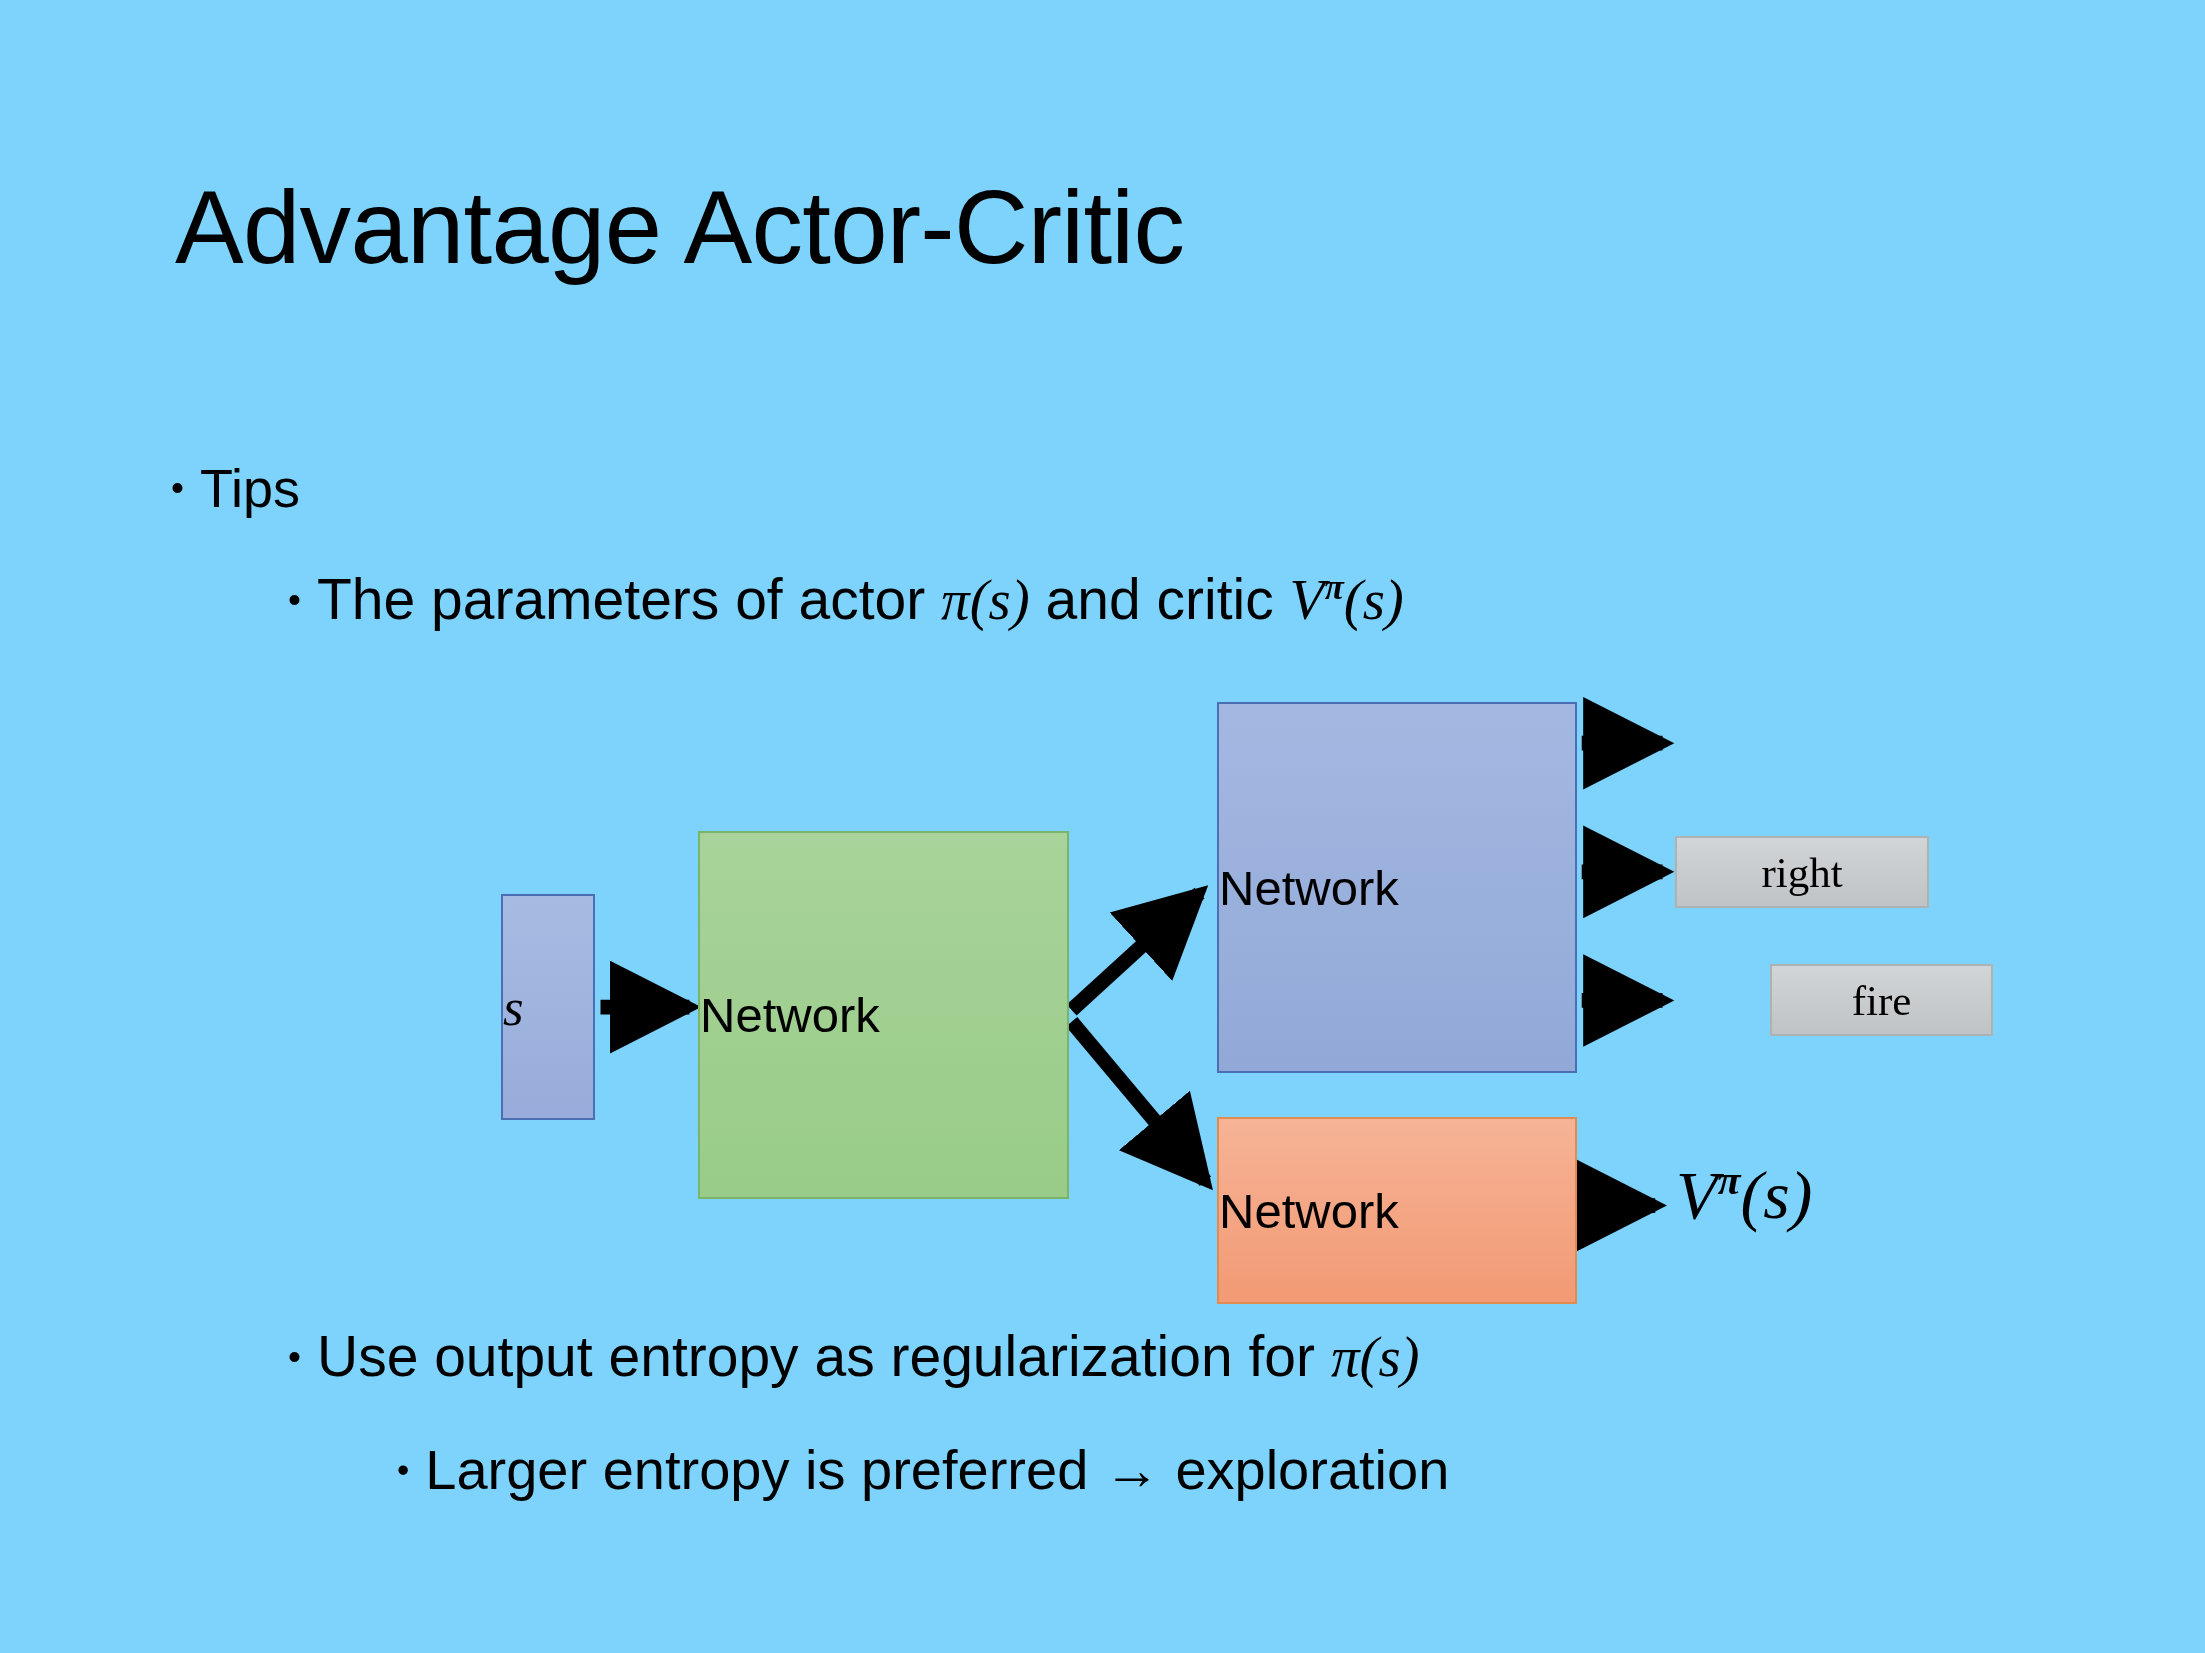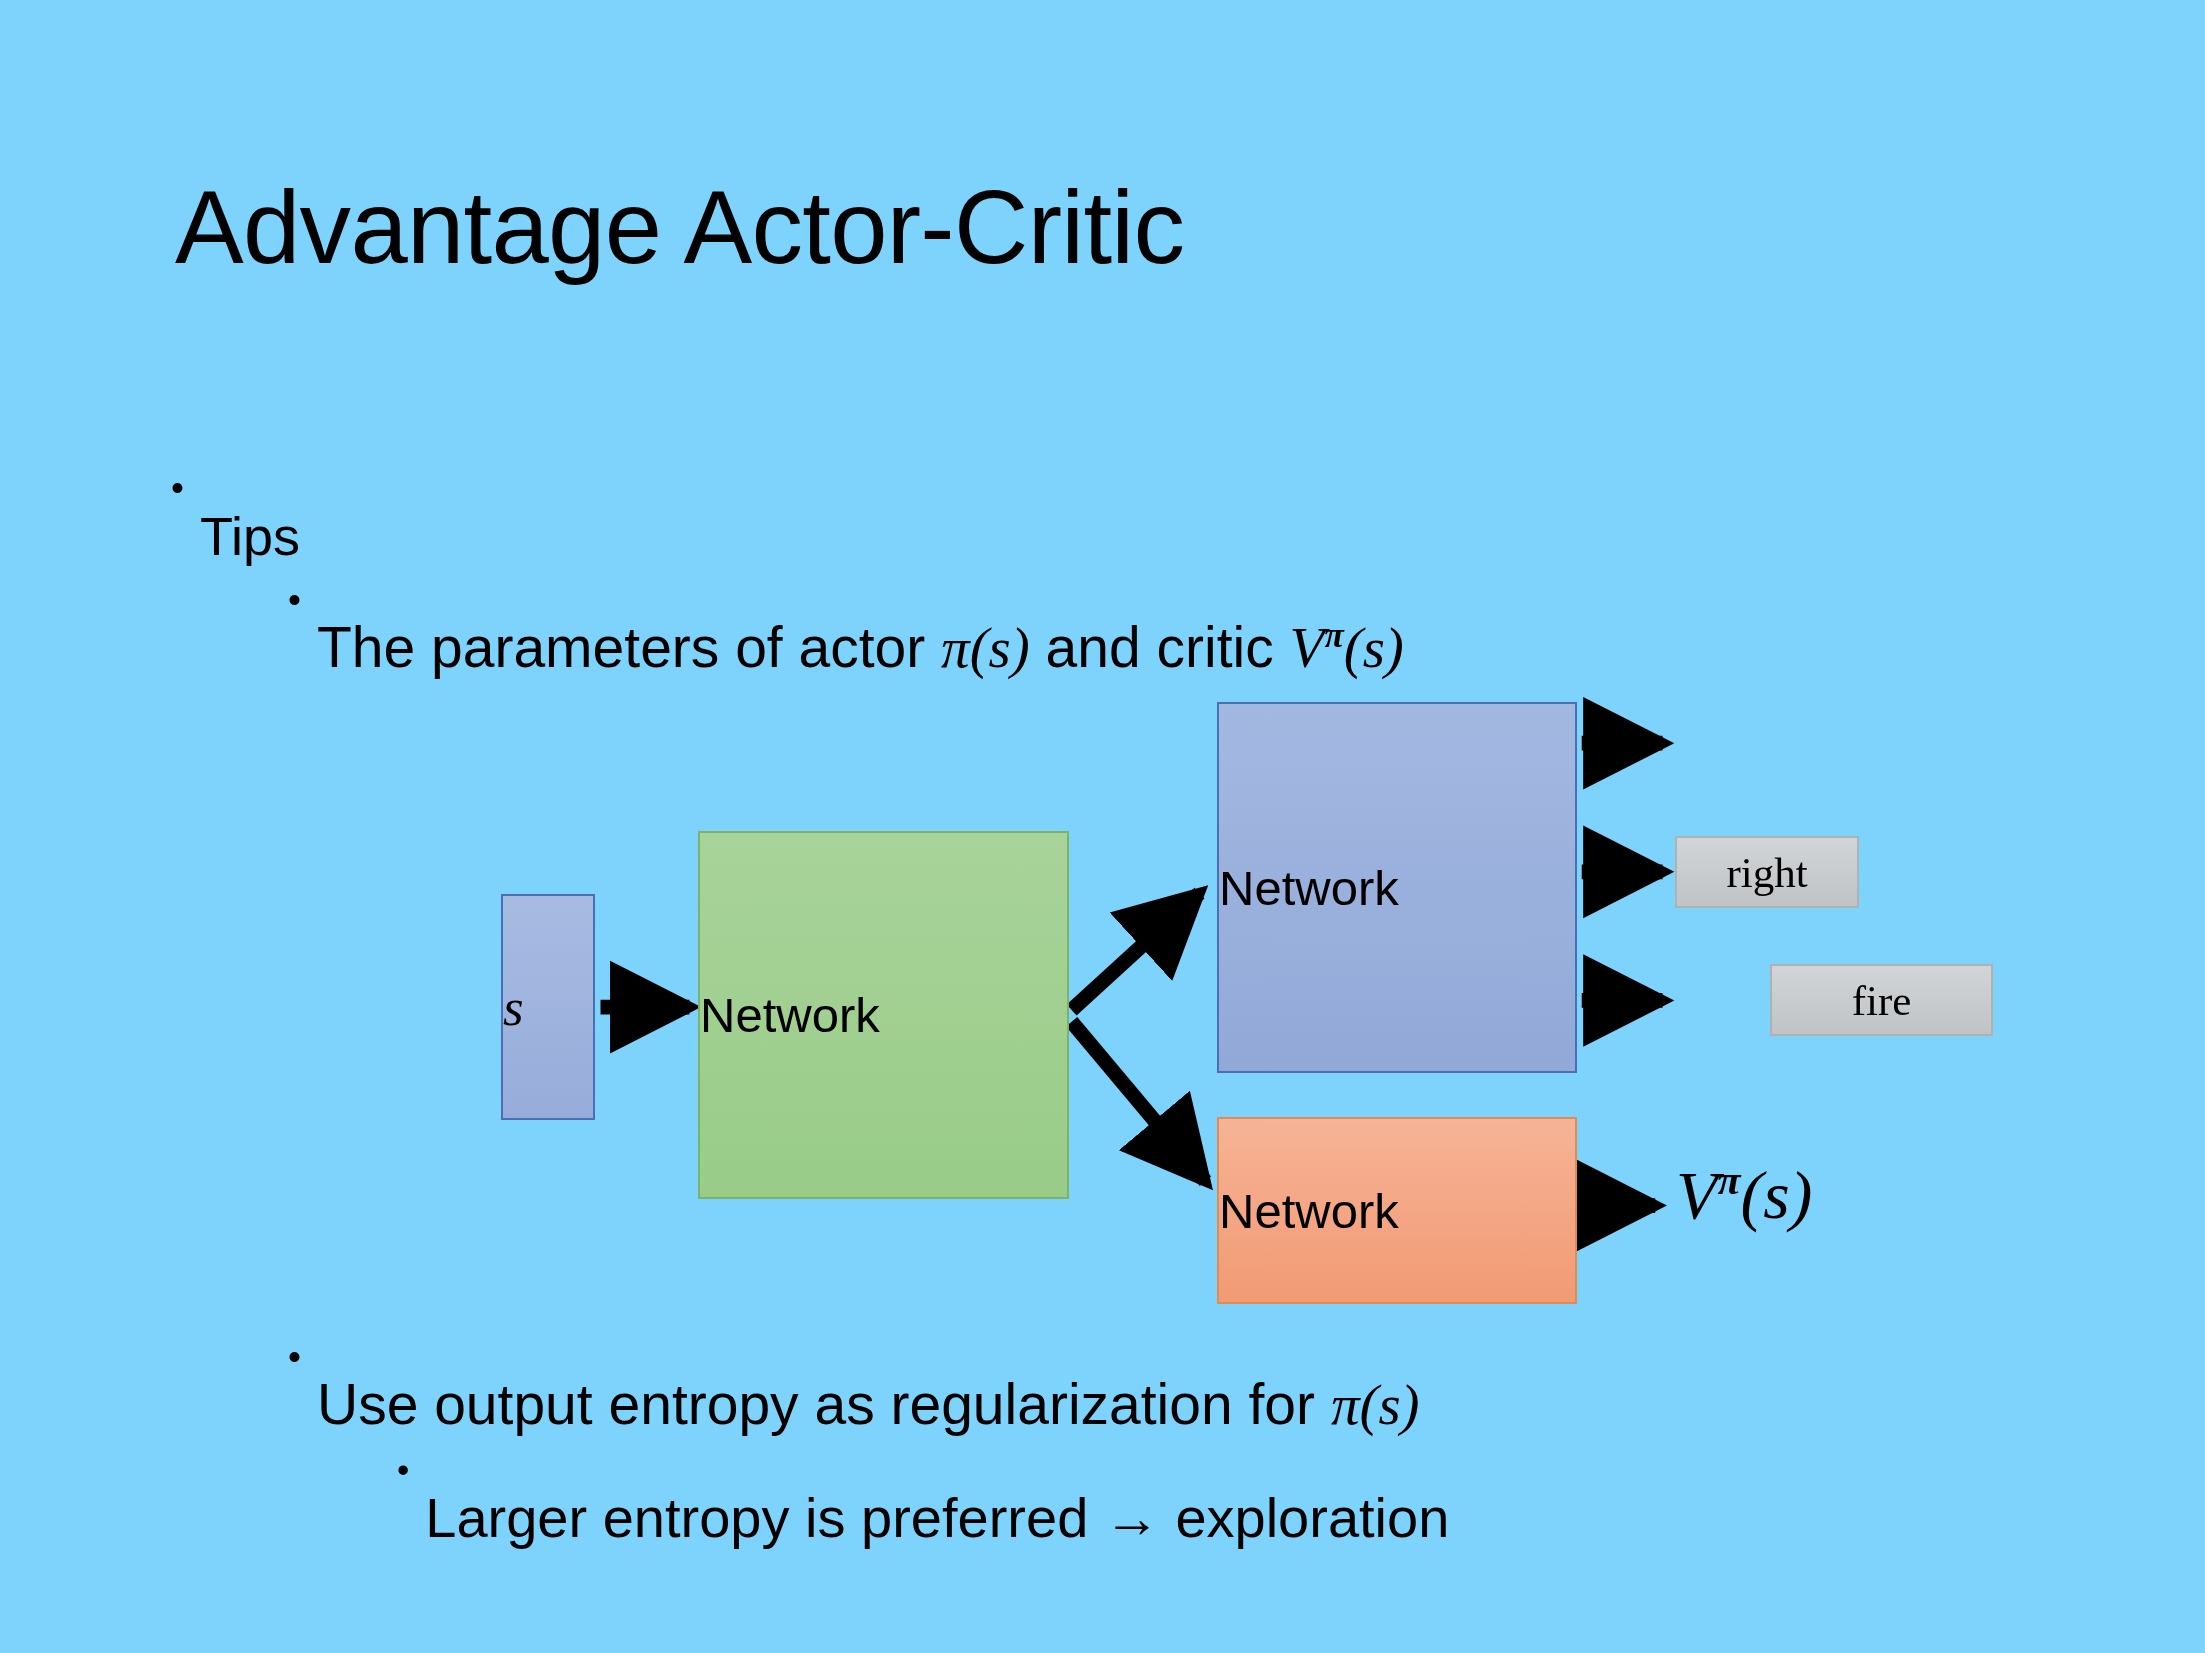--- a/index.html
+++ b/index.html
@@ -39,21 +39,21 @@
     align-items: flex-start;
     color: #000;
     font-family: "Liberation Sans", sans-serif;
     font-weight: 400;
   }
   .bullet .dot {
     display: inline-block;
     margin-right: 16px;
     line-height: 1;
   }
-  .bullet .txt { display: inline-block; margin-top: 48px; }
+  .bullet .txt { display: inline-block; }
 
   #bul-tips {
     left: 171px;
     top: 457px;
     font-size: 54px;
   }
   #bul-tips .dot { font-size: 37px; position: relative; top: 11.8px; }
 
   #bul-shared {
     left: 288px;
@@ -163,21 +163,21 @@
     display: flex;
     align-items: center;
     justify-content: center;
     background: linear-gradient(to bottom, #d2d5d7, #bfc3c5);
     border: 2.2px solid #ADB2B5;
     font-family: "Liberation Serif", "DejaVu Serif", serif;
     font-size: 43px;
     color: #000;
   }
   #gbox-left  { left: 1675px; top: 707px;  width: 223px; height: 72px; }
-  #gbox-right { left: 1675px; top: 836px; width: 184px; height: 72px; }
+  #gbox-right { left: 1675px; top: 836px; width: 254px; height: 72px; }
   #gbox-fire  { left: 1770px; top: 964px; width: 223px; height: 72px; }
 
   
   #out-value {
     position: absolute;
     left: 1676px;
     top: 1156px;
     font-family: "Liberation Serif", "DejaVu Serif", serif;
     font-style: italic;
     font-size: 68px;

